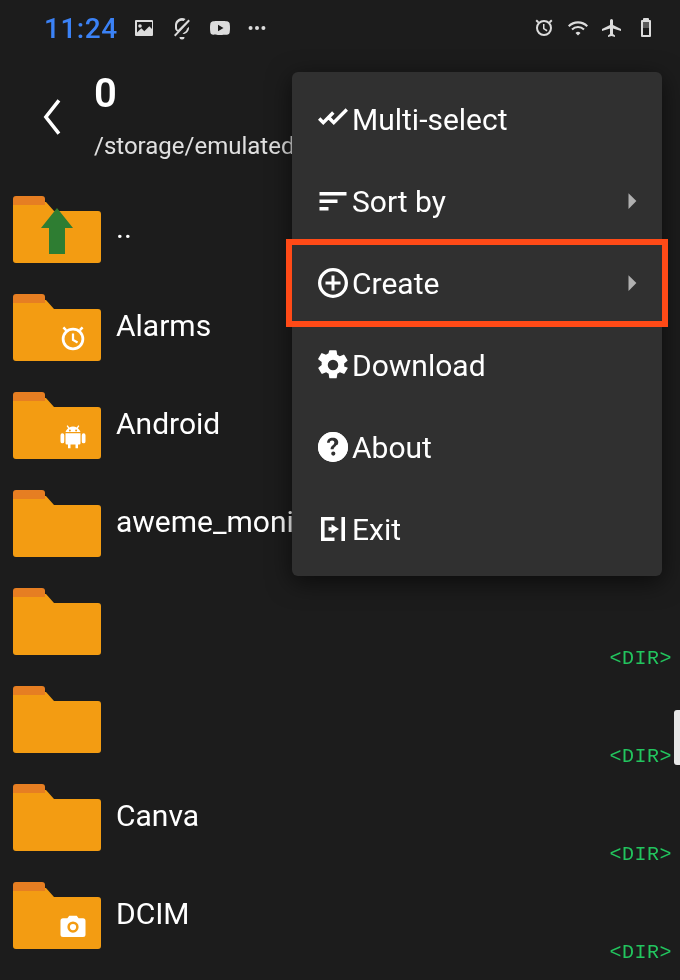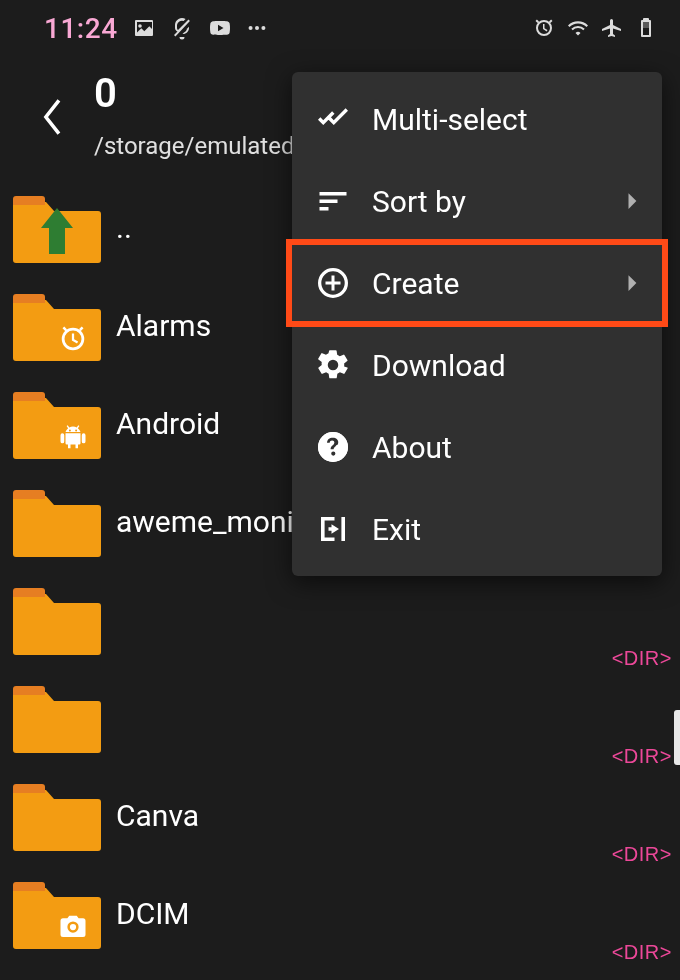--- a/index.html
+++ b/index.html
@@ -12,21 +12,21 @@
     overflow: hidden;
     position: relative;
   }
   
   .status-bar {
     height: 56px;
     display: flex;
     align-items: center;
     justify-content: space-between;
     padding: 0 22px 0 44px;
-    color: #f9a8d4;
+    color: #3b82f6;
     font-size: 26px;
   }
   .status-left { display: flex; align-items: center; gap: 14px; }
   .status-time { font-weight: 500; font-size: 28px; letter-spacing: 0.5px; }
   .status-right { display: flex; align-items: center; gap: 10px; }
   .sbicon { display: inline-flex; align-items: center; justify-content: center; }
   .sbicon svg { width: 24px; height: 24px; fill: #dcdcdc; }
   .sbicon.small svg { width: 22px; height: 22px; }
   
   .app-header {
@@ -79,22 +79,22 @@
     white-space: nowrap;
     overflow: hidden;
     text-overflow: clip;
     flex: 1 1 auto;
   }
   .dir-tag {
     position: absolute;
     right: 8px;
     bottom: -2px;
     font-size: 20px;
-    color: #ec4899;
-    font-family: Liberation Sans, sans-serif;
+    color: #22c55e;
+    font-family: Liberation Mono, monospace;
     letter-spacing: 0.5px;
     text-align: center;
   }
   
   .popup {
     position: absolute;
     top: 72px;
     right: 18px;
     width: 370px;
     background: #303030;
@@ -105,21 +105,21 @@
   }
   .menu-item {
     display: flex;
     align-items: center;
     height: 82px;
     padding: 0 18px 0 22px;
     position: relative;
   }
   .menu-icon { width: 38px; height: 38px; display:flex; align-items:center; justify-content:center; flex-shrink:0; }
   .menu-icon svg { width: 36px; height: 36px; fill: #ffffff; }
-  .menu-label { font-size: 30px; margin-left: 20px; flex: 1 1 auto; }
+  .menu-label { font-size: 30px; flex: 1 1 auto; }
   .menu-arrow { width: 18px; height: 18px; flex-shrink: 0; }
   .menu-arrow svg { width: 14px; height: 18px; fill: #b0b0b0; }
   .highlight-box {
     position: absolute;
     border: 6px solid #ff4a17;
     left: -6px; right: -6px; top: -3px; bottom: -3px;
     pointer-events: none;
     z-index: 5;
   }
   

